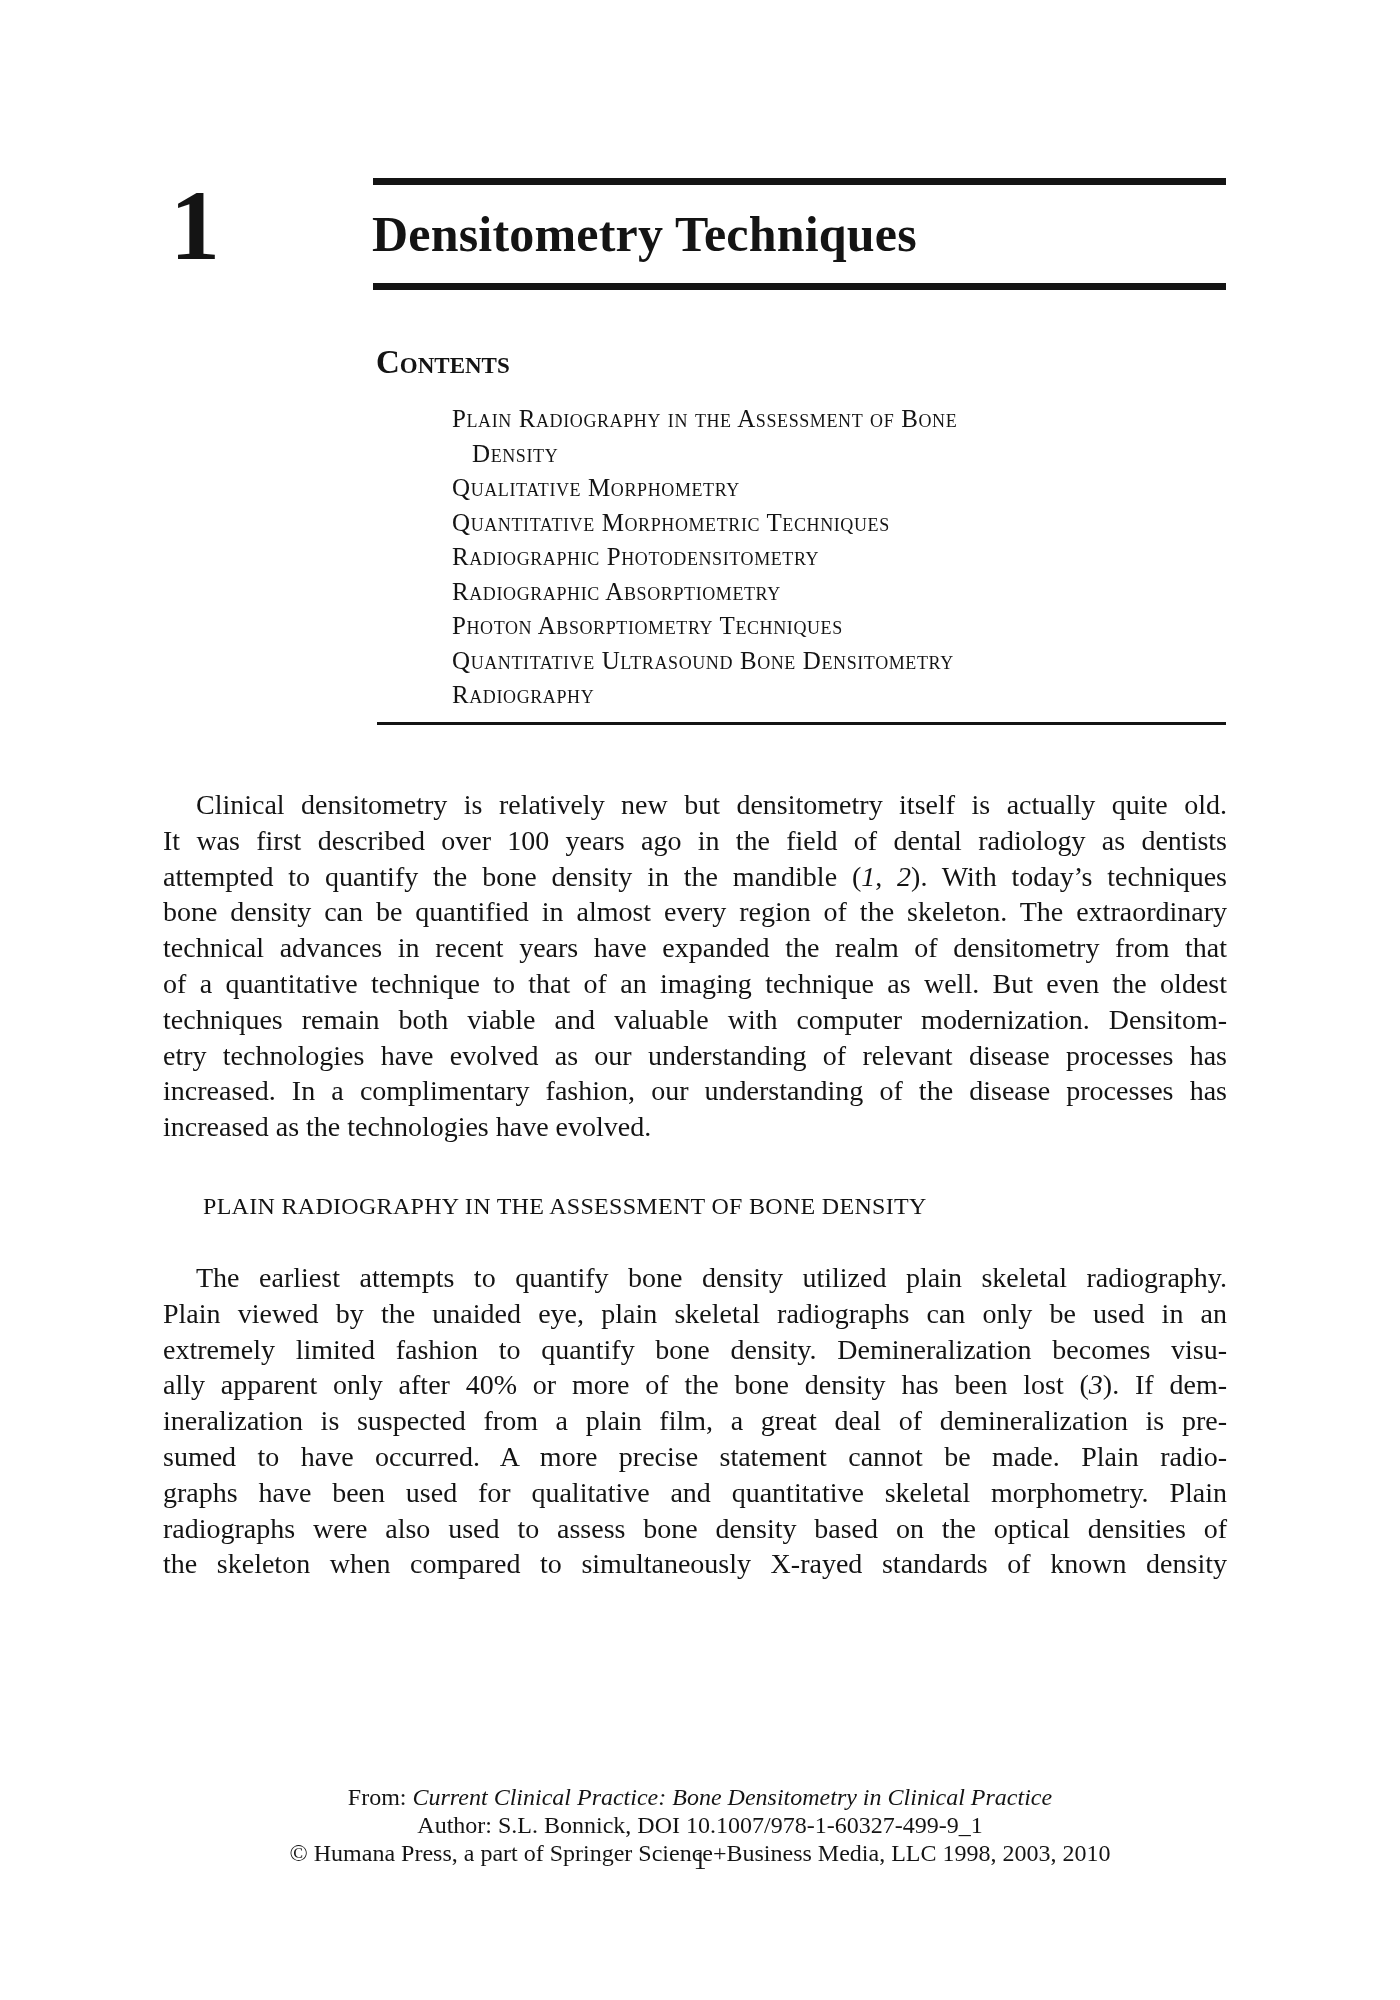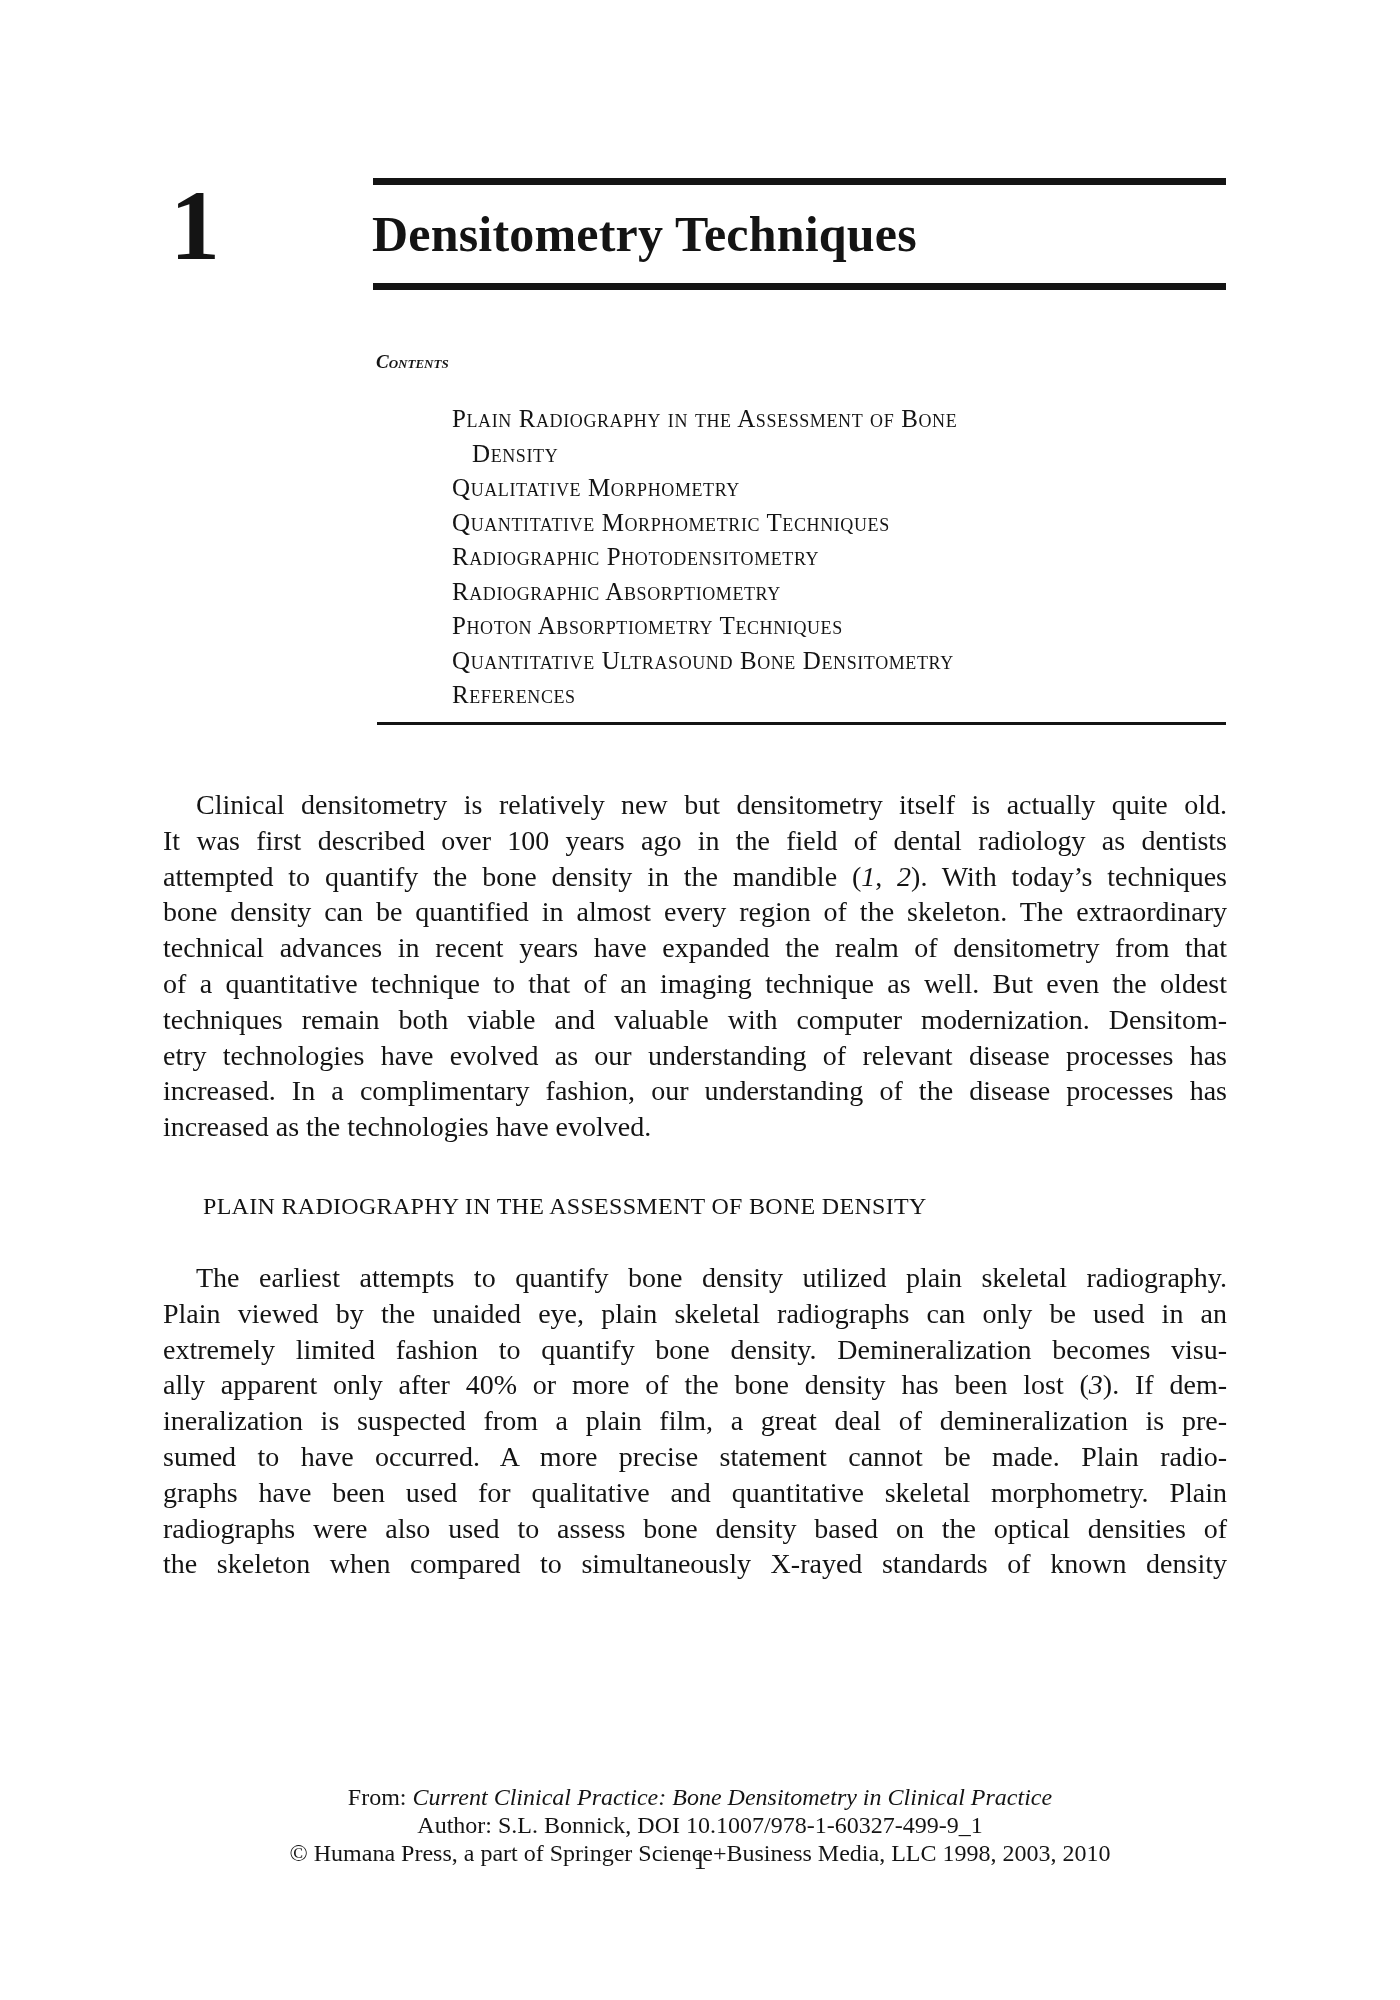--- a/index.html
+++ b/index.html
@@ -2,21 +2,21 @@
 <html><head>
 <meta charset="utf-8">
 <style>
   html, body { margin:0; padding:0; background:#ffffff; }
   body { width:1400px; height:2000px; position:relative; overflow:hidden;
          font-family:"Liberation Serif","DejaVu Serif",serif; color:#141414; }
   .abs { position:absolute; }
   .chap-num { left:170px; top:176px; font-size:100px; font-weight:bold; line-height:100px; }
   .rule-thick { left:373px; width:853px; height:7px; background:#141414; }
   .chap-title { left:372px; top:202px; font-size:50px; font-weight:bold; line-height:64px; letter-spacing:0.2px; }
-  .contents-label { left:376px; top:345px; font-size:19px; font-style:italic; font-weight:bold; font-variant:small-caps; line-height:34px; }
+  .contents-label { left:376px; top:345px; font-size:33px; font-weight:bold; font-variant:small-caps; line-height:34px; }
   .toc { left:440px; top:390px; margin:12px; padding:0; list-style:none; }
   .toc li { font-size:25px; line-height:34.5px; font-variant:small-caps; letter-spacing:0.6px; white-space:nowrap; }
   .toc li .cont { display:block; padding-left:20px; }
   .rule-thin { left:377px; top:722px; width:849px; height:3px; background:#141414; }
   .para { left:163px; width:1064px; font-size:28px; line-height:35.8px; }
   .para .line { display:block; text-align:justify; text-align-last:justify; white-space:nowrap; height:35.8px; overflow:visible; }
   .para .line.first { padding-left:33px;margin-top:20px; }
   .para .line.last { text-align-last:left; }
   .sec-head { left:203px; top:1186px; font-size:24px; line-height:40px; letter-spacing:0.3px; white-space:nowrap; }
   .footer { left:0; width:1400px; text-align:center; font-size:24px; line-height:28px;margin-top:43px; }
@@ -37,21 +37,21 @@
   <li>
     <span>Plain Radiography in the Assessment of Bone</span>
     <span class="cont">Density</span>
   </li>
   <li><span>Qualitative Morphometry</span></li>
   <li><span>Quantitative Morphometric Techniques</span></li>
   <li><span>Radiographic Photodensitometry</span></li>
   <li><span>Radiographic Absorptiometry</span></li>
   <li><span>Photon Absorptiometry Techniques</span></li>
   <li><span>Quantitative Ultrasound Bone Densitometry</span></li>
-  <li><span>References</span></li>
+  <li><span>Radiography</span></li>
 </ul>
 <div class="abs rule-thin"></div>
 
 <div class="abs para" style="top:767px;">
   <span class="line first">Clinical densitometry is relatively new but densitometry itself is actually quite old.</span>
   <span class="line">It was first described over 100 years ago in the field of dental radiology as dentists</span>
   <span class="line"><span>attempted to quantify the bone density in the mandible (</span><i>1</i><span>, </span><i>2</i><span>). With today’s techniques</span></span>
   <span class="line">bone density can be quantified in almost every region of the skeleton. The extraordinary</span>
   <span class="line">technical advances in recent years have expanded the realm of densitometry from that</span>
   <span class="line">of a quantitative technique to that of an imaging technique as well. But even the oldest</span>

